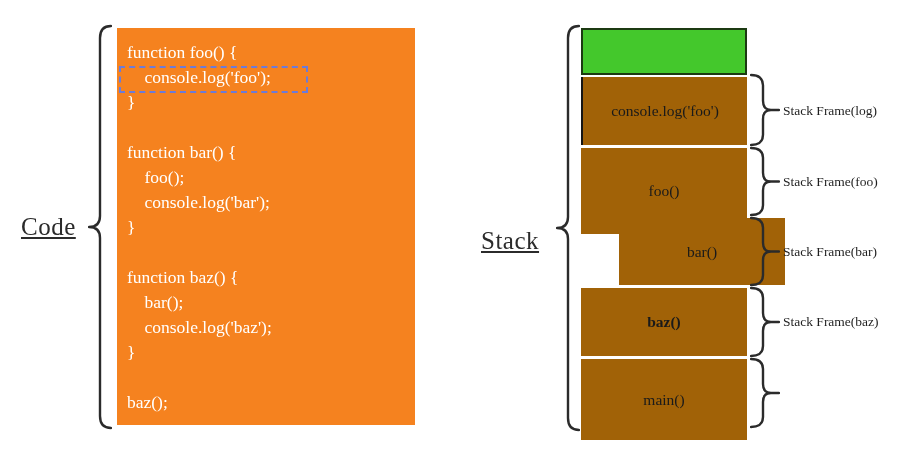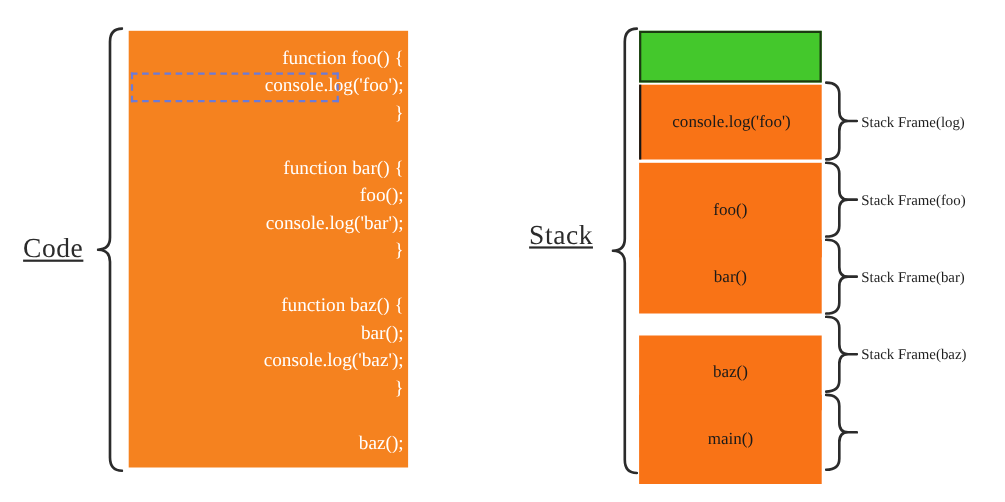--- a/index.html
+++ b/index.html
@@ -22,23 +22,22 @@
     fill:none;
     stroke:#2b2b2b;
     stroke-width:2.4;
     stroke-linecap:round;
     stroke-linejoin:round;
     vector-effect:non-scaling-stroke;
   }
   .code-box{
     position:absolute;
     left:117px;top:28px;
-    width:254px;height:397px;
+    width:298px;height:397px;
     background:#F5821F;
-    text-align:right;
   }
   .code-listing{
     position:absolute;
     left:10px;top:12px;right:4px;
     margin:0;
     font-family:"Liberation Serif", serif;
     font-size:17.5px;
     color:#ffffff;
     white-space:pre;
   }
@@ -56,21 +55,21 @@
     left:581px;top:28px;
     width:166px;height:47px;
     background:#44C82C;
     border:2px solid #1C3A12;
     box-sizing:border-box;
   }
   .stack-frame{
     position:absolute;
     left:581px;
     width:166px;
-    background:#f97316;
+    background:#a16207;
     box-sizing:border-box;
     display:flex;align-items:center;justify-content:center;
     font-size:15.5px;
     color:#1a1a1a;
   }
   .stack-frame.first{border-left:2px solid #161616;}
   .frame-annotation{
     position:absolute;
     left:783px;
     width:128px;
@@ -90,32 +89,32 @@
   <svg class="brace" style="left:88px;top:24px;" width="24" height="406" viewBox="0 0 24 406">
     <path d="M 23,2 Q 12,2 12,14 L 12,192 Q 12,203 1,203 Q 12,203 12,214 L 12,392 Q 12,404 23,404"></path>
   </svg>
 
   <div class="code-box">
     <pre class="code-listing"><div class="code-line">function foo() {</div><div class="code-line">    console.log('foo');</div><div class="code-line">}</div><div class="code-line"></div><div class="code-line">function bar() {</div><div class="code-line">    foo();</div><div class="code-line">    console.log('bar');</div><div class="code-line">}</div><div class="code-line"></div><div class="code-line">function baz() {</div><div class="code-line">    bar();</div><div class="code-line">    console.log('baz');</div><div class="code-line">}</div><div class="code-line"></div><div class="code-line">baz();</div></pre>
   </div>
 
   <div class="highlight-box"></div>
 
-  <div class="side-label" style="left:481px;top:201px;">Stack</div>
+  <div class="side-label" style="left:481px;top:227px;">Stack</div>
 
   <svg class="brace" style="left:556px;top:24px;" width="24" height="408" viewBox="0 0 24 408" preserveAspectRatio="none">
     <path d="M 23,2 Q 12,2 12,14 L 12,193 Q 12,204 1,204 Q 12,204 12,215 L 12,394 Q 12,406 23,406"></path>
   </svg>
 
   <div class="stack-top"></div>
 
   <div class="stack-frame first" style="top:77px;height:68px;">console.log('foo')</div>
   <div class="stack-frame" style="top:148px;height:86px;">foo()</div>
-  <div class="stack-frame" style="top:218px;height:67px;">bar()</div>
-  <div class="stack-frame" style="top:305px;height:68px;">baz()</div>
+  <div class="stack-frame" style="top:218px;height:67px;margin-left:38px;">bar()</div>
+  <div class="stack-frame" style="top:288px;height:68px;font-weight:bold;">baz()</div>
   <div class="stack-frame" style="top:359px;height:81px;">main()</div>
 
   <svg class="brace" style="left:750px;top:73px;" width="30" height="74" viewBox="0 0 30 72" preserveAspectRatio="none">
     <path d="M 1,2 Q 13,2 13,12 L 13,27 Q 13,36 21,36 L 29,36 M 21,36 Q 13,36 13,45 L 13,60 Q 13,70 1,70"></path>
   </svg>
   <svg class="brace" style="left:750px;top:146px;" width="30" height="71" viewBox="0 0 30 72" preserveAspectRatio="none">
     <path d="M 1,2 Q 13,2 13,12 L 13,27 Q 13,36 21,36 L 29,36 M 21,36 Q 13,36 13,45 L 13,60 Q 13,70 1,70"></path>
   </svg>
   <svg class="brace" style="left:750px;top:216px;" width="30" height="71" viewBox="0 0 30 72" preserveAspectRatio="none">
     <path d="M 1,2 Q 13,2 13,12 L 13,27 Q 13,36 21,36 L 29,36 M 21,36 Q 13,36 13,45 L 13,60 Q 13,70 1,70"></path>

